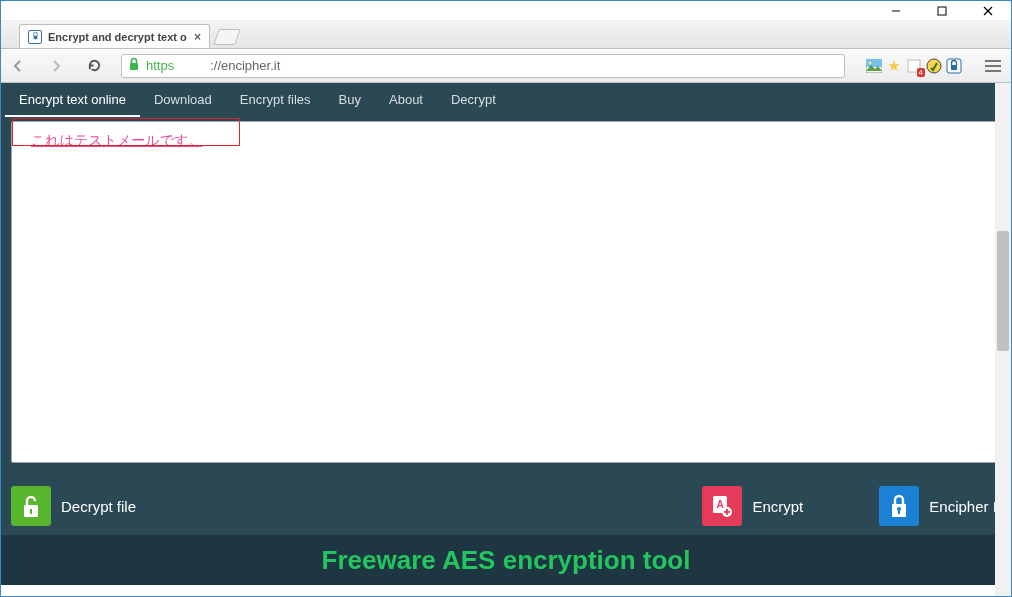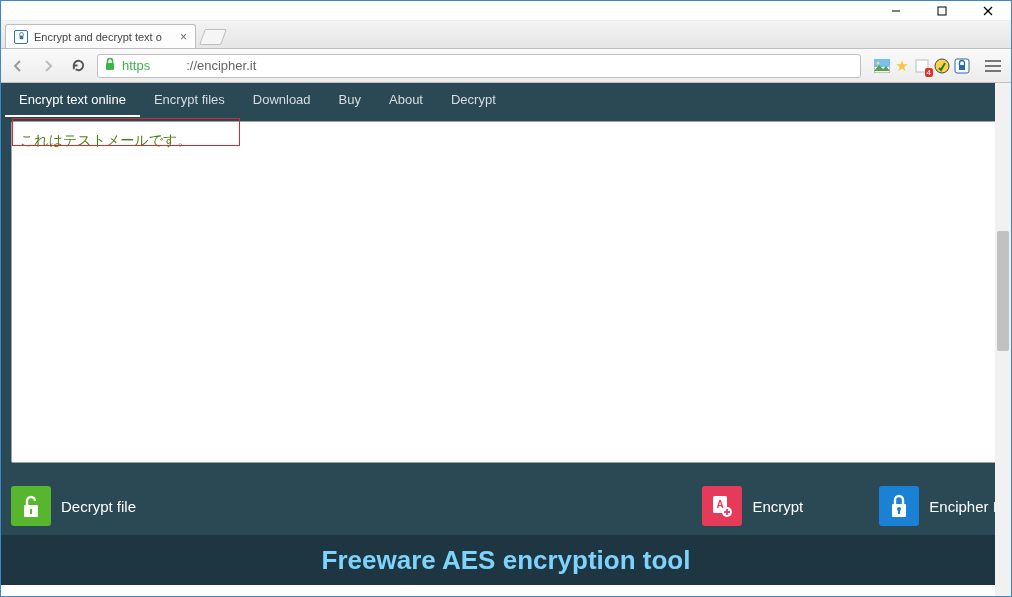--- a/index.html
+++ b/index.html
@@ -25,22 +25,23 @@
   width: 46px; height: 20px;
   display: flex; align-items: center; justify-content: center;
   font-size: 12px; color: #222;
 }
 
 .tabstrip {
   height: 28px;
   background: linear-gradient(#f3f3f3, #e6e6e6);
   display: flex;
   align-items: flex-end;
-  padding-left: 4px;
+  padding-left: 18px;
   border-bottom: 1px solid #bdbdbd;
+  font-weight: bold;
 }
 .tab {
   height: 24px;
   background: #fdfdfd;
   border: 1px solid #bdbdbd;
   border-bottom: none;
   border-radius: 3px 3px 0 0;
   display: flex; align-items: center;
   padding: 0 8px;
   gap: 6px;
@@ -60,21 +61,21 @@
   background: #f5f5f5;
   margin: 0 0 3px 6px;
   transform: skewX(-20deg);
 }
 
 .toolbar {
   height: 34px;
   background: linear-gradient(#fafafa, #ececec);
   border-bottom: 1px solid #c0c0c0;
   display: flex; align-items: center;
-  padding: 0 6px; gap: 8px;
+  padding: 0 6px; gap: 16px;
 }
 .nav-arrow {
   width: 22px; height: 22px;
   display: flex; align-items: center; justify-content: center;
   color: #888; font-size: 16px;
 }
 .reload { color: #555; font-size: 14px; }
 .addr {
   flex: 1;
   height: 24px;
@@ -123,25 +124,26 @@
   border-bottom: 2px solid #fff;
 }
 
 .ta-wrap { padding: 6px 10px 10px 10px; background: #2b4855; }
 .page-ta {
   width: 100%;
   height: 342px;
   background: #fff;
   border: 1px solid #9aa5a9;
   border-radius: 2px;
-  padding: 10px 8px;
+  padding: 10px 19px;
   font-size: 14px;
-  color: #4d7c0f;
+  color: #ec4899;
   resize: none;
   outline: none;
+  text-decoration: underline;
 }
 .redbox {
   position: absolute;
   border: 1px solid #d52b2b;
   pointer-events: none;
 }
 
 .btnrow {
   background: #2b4855;
   height: 58px;
@@ -161,21 +163,21 @@
 }
 .tile-green { background: #58b52e; }
 .tile-red { background: #e63a5b; }
 .tile-blue { background: #1a81d4; }
 .btnrow .btn-pair + .btn-pair { margin-left: 40px; }
 
 .headline {
   background: #1e3641;
   height: 50px;
   display: flex; align-items: center; justify-content: center;
-  color: #7dd3fc; font-size: 26px; font-weight: bold;
+  color: #22c55e; font-size: 26px; font-weight: bold;
 }
 
 .vscroll {
   position: absolute; right: 0; top: 0; bottom: 0;
   width: 16px; background: #f1f1f1;
 }
 .vscroll-thumb {
   position: absolute; left: 2px; right: 2px;
   top: 148px; height: 120px;
   background: #c1c1c1; border-radius: 2px;
@@ -281,22 +283,22 @@
       <div></div>
       <div></div>
     </div>
 </div>
 
 <div class="viewport">
   <div class="page">
 
     <div class="page-nav">
       <div class="page-nav-item active">Encrypt text online</div>
+      <div class="page-nav-item">Download</div>
       <div class="page-nav-item">Encrypt files</div>
-      <div class="page-nav-item">Download</div>
       <div class="page-nav-item">Buy</div>
       <div class="page-nav-item">About</div>
       <div class="page-nav-item">Decrypt</div>
     </div>
 
     <div class="ta-wrap">
       <textarea class="page-ta" id="ta" style="">これはテストメールです。</textarea>
     </div>
 
     <div class="redbox" style="left:11px; top:35px; width:228px; height:28px;"></div>

